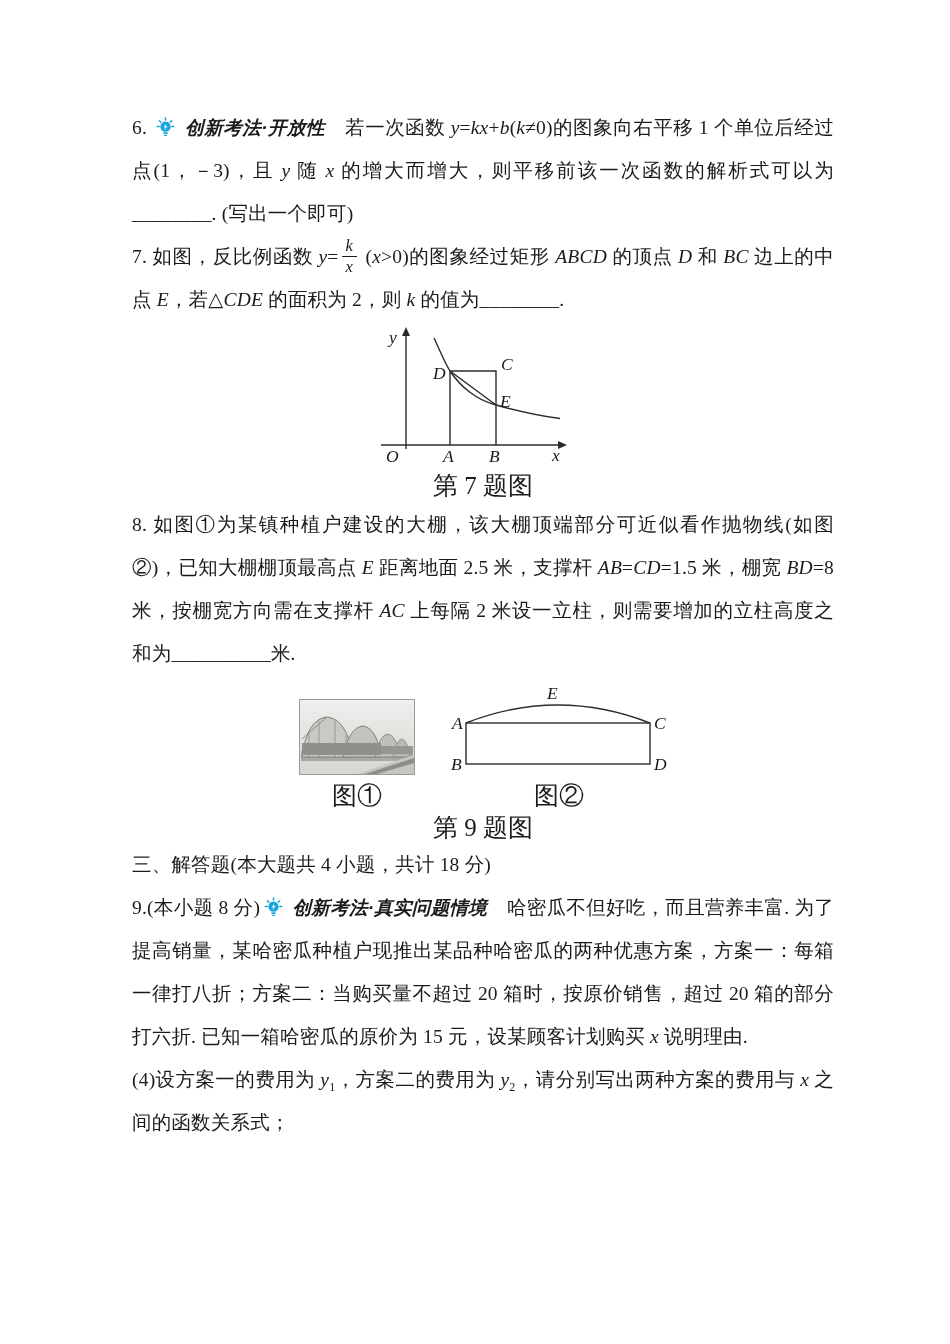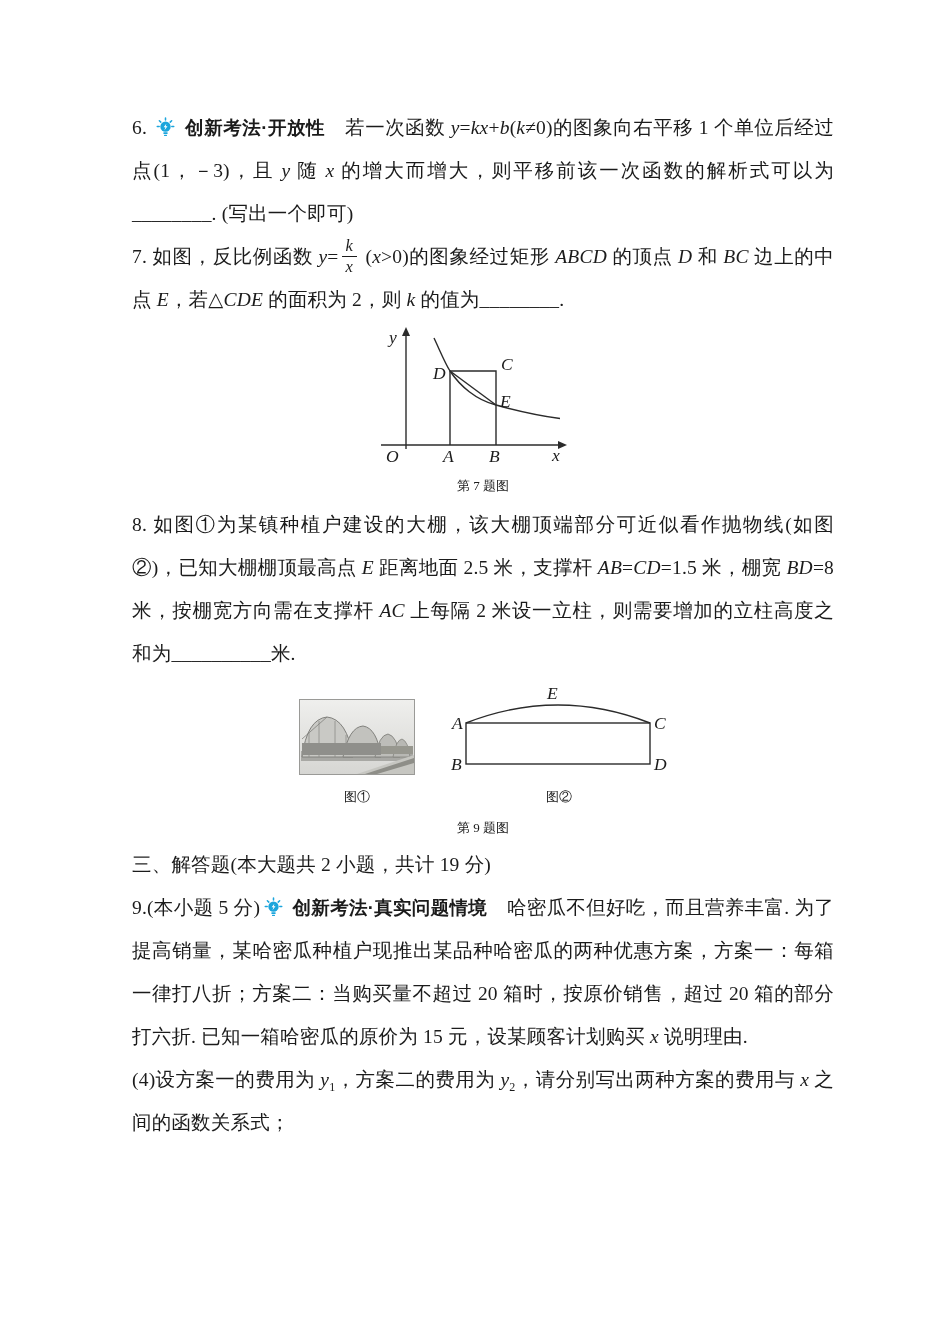--- a/index.html
+++ b/index.html
@@ -20,20 +20,21 @@
     font-size: 19.5px;
     line-height: 43px;
     text-align: justify;
     letter-spacing: 0.2px;
   }
   .it { font-style: italic; }
   .tag {
     font-family: "Liberation Sans", "DejaVu Sans", sans-serif;
     font-weight: 700;
     font-size: 18.5px;
+    font-style: italic;
   }
   sub { font-size: 0.62em; line-height: 0; }
   
   .frac {
     display: inline-flex;
     flex-direction: column;
     align-items: center;
     vertical-align: middle;
     line-height: 1;
     font-size: 16.5px;
@@ -48,21 +49,21 @@
   .bulb {
     display: inline-block;
     width: 21px; height: 21px;
     vertical-align: -4px;
     margin: 0 3px;
   }
   .bulb svg { display: block; }
   
   .figblock { margin: 2px 0 0 0; text-align: center; }
   .caption {
-    font-size: 13px;
+    font-size: 25px;
     line-height: 34px;
     text-align: center;
     margin: 0;
   }
   .fig8row {
     display: flex;
     justify-content: center;
     align-items: flex-end;
     gap: 36px;
     margin-top: 10px;
@@ -168,23 +169,23 @@
         <text class="glabel" x="203" y="44">C</text>
         <text class="glabel" x="0" y="85">B</text>
         <text class="glabel" x="203" y="85">D</text>
       </svg>
       <div class="caption">图②</div>
     </div>
   </div>
 
   <div class="caption cap8">第 9 题图</div>
 
-  <p class="para">三、解答题(本大题共 2 小题，共计 19 分)</p>
-
-  <p class="para"><span>9.(本小题 5 分)</span><span class="bulb"><svg viewBox="0 0 24 26" width="21" height="21" aria-hidden="true">
+  <p class="para">三、解答题(本大题共 4 小题，共计 18 分)</p>
+
+  <p class="para"><span>9.(本小题 8 分)</span><span class="bulb"><svg viewBox="0 0 24 26" width="21" height="21" aria-hidden="true">
     <g stroke="var(--accent,#1ba5dc)" stroke-width="1.9" stroke-linecap="round">
       <line x1="12" y1="1.2" x2="12" y2="3.6"></line>
       <line x1="4.4" y1="4.6" x2="6.2" y2="6.3"></line>
       <line x1="19.6" y1="4.6" x2="17.8" y2="6.3"></line>
       <line x1="1.8" y1="11.8" x2="4.2" y2="11.8"></line>
       <line x1="22.2" y1="11.8" x2="19.8" y2="11.8"></line>
     </g>
     <circle cx="12" cy="12" r="6.4" fill="var(--accent,#1ba5dc)"></circle>
     <path d="M13 8.4 L9.7 12.8 L11.9 12.8 L10.7 16.3 L14.5 11.6 L12.3 11.6 Z" fill="#ffffff"></path>
     <rect x="9.2" y="19" width="5.6" height="2.1" rx="1" fill="var(--accent,#1ba5dc)"></rect>

